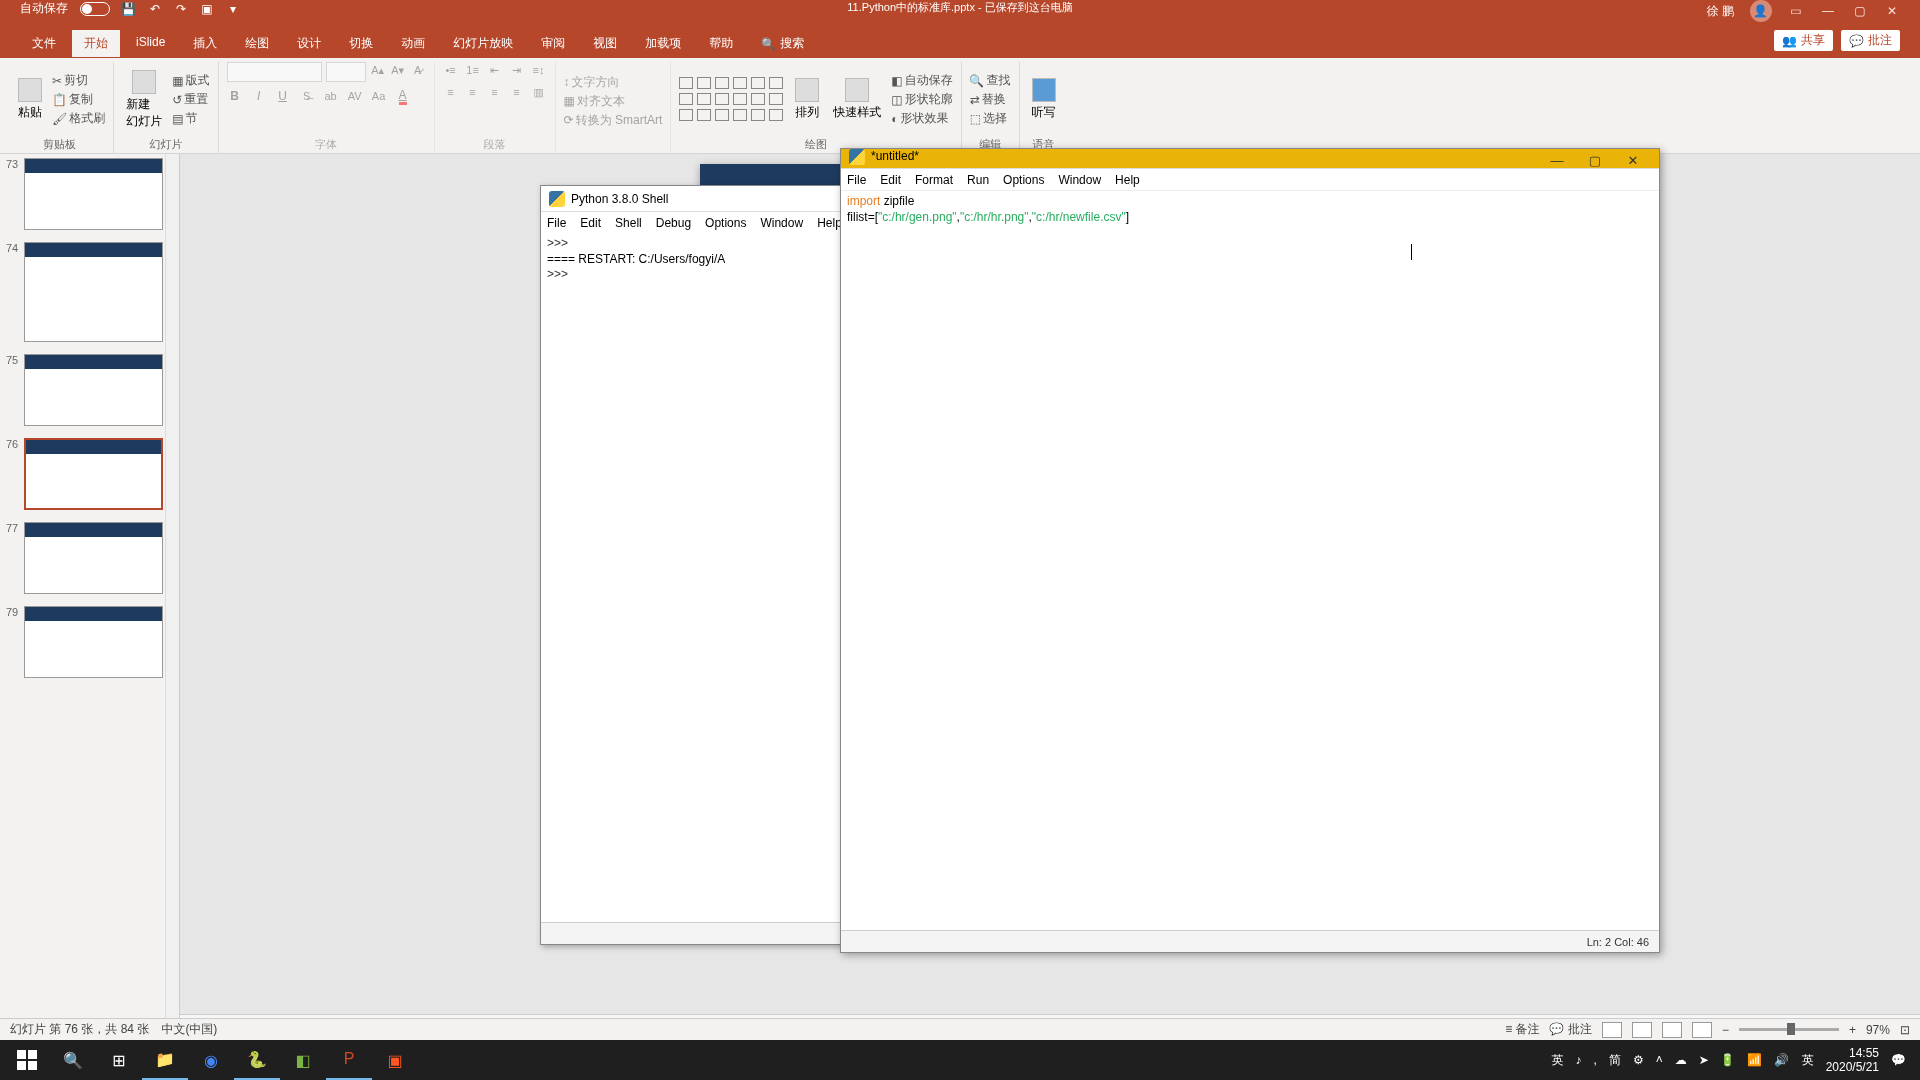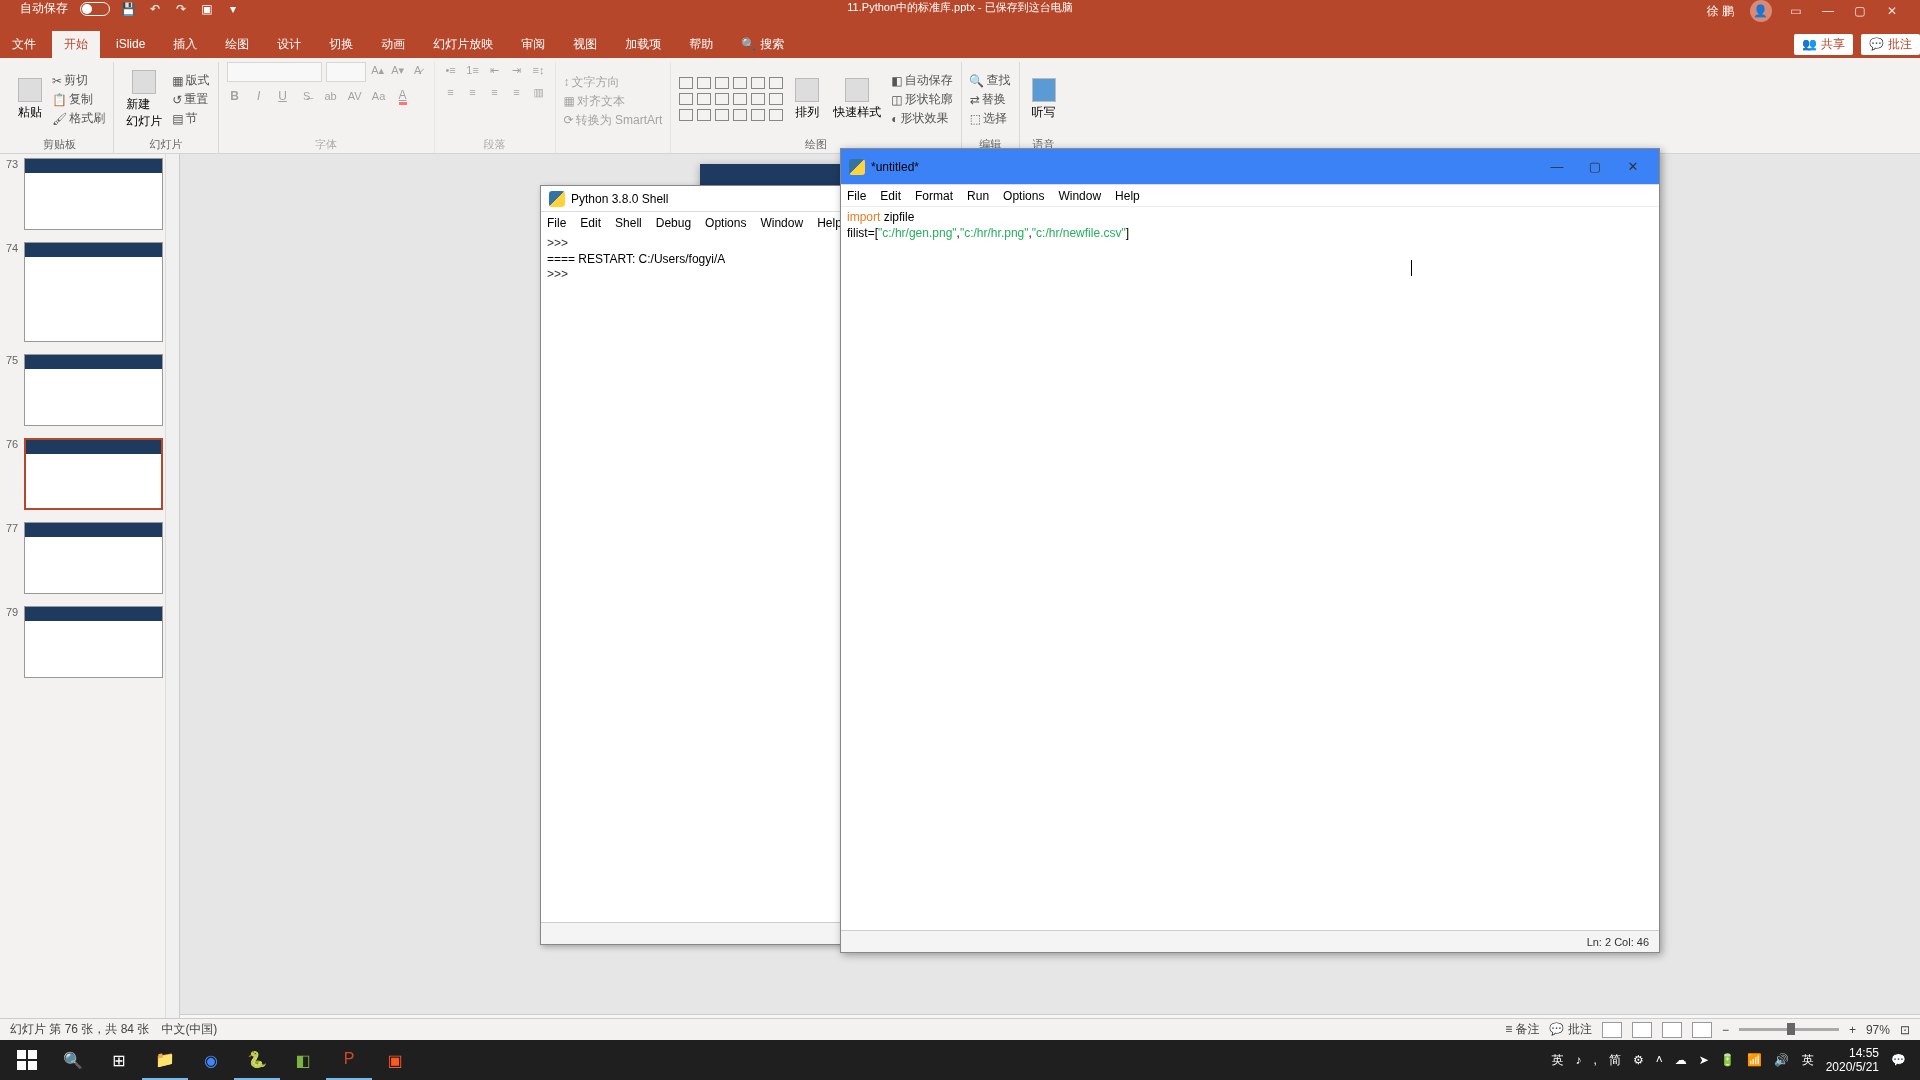--- a/index.html
+++ b/index.html
@@ -10,21 +10,21 @@
 .pp-titlebar .left{display:flex;align-items:center;gap:12px}
 .pp-titlebar .toggle{width:30px;height:14px;border:1px solid #fff;border-radius:8px;position:relative}
 .pp-titlebar .toggle::after{content:"";width:10px;height:10px;border-radius:50%;background:#fff;position:absolute;left:1px;top:1px}
 .pp-titlebar .icon{width:14px;height:14px;display:inline-flex;align-items:center;justify-content:center}
 .pp-titlebar .center{position:absolute;left:50%;transform:translateX(-50%);font-size:11px}
 .pp-titlebar .right{margin-left:auto;display:flex;align-items:center;gap:16px}
 .pp-titlebar .avatar{width:22px;height:22px;border-radius:50%;background:#d98a75;display:flex;align-items:center;justify-content:center}
 .pp-titlebar .winbtn{width:16px;text-align:center;opacity:.85}
 
 
-.pp-tabs{height:28px;background:#b7472a;display:flex;align-items:center;padding:0 0;gap:4px;color:#fff}
+.pp-tabs{height:28px;background:#b7472a;display:flex;align-items:flex-start;padding:0 20px;gap:4px;color:#fff}
 .pp-tabs .tab{padding:5px 12px;cursor:pointer}
 .pp-tabs .tab.active{background:#f3f2f1;color:#b7472a}
 .pp-tabs .search{margin-left:4px;display:flex;align-items:center;gap:4px;padding:5px 8px}
 .pp-tabs .sharebox{margin-left:auto;display:flex;gap:8px}
 .pp-tabs .sharebtn{background:#fff;color:#b7472a;padding:2px 8px;border-radius:2px;display:flex;align-items:center;gap:4px;font-size:12px}
 
 
 .pp-ribbon{height:96px;background:#f3f2f1;border-bottom:1px solid #d4d4d4;display:flex;padding:4px 6px 0;gap:0}
 .pp-ribbon .group{border-right:1px solid #d9d9d9;padding:0 8px;display:flex;flex-direction:column;align-items:center;justify-content:space-between;height:92px}
 .pp-ribbon .group-content{display:flex;gap:6px;align-items:center;flex:1}
@@ -75,21 +75,21 @@
 .pyshell{position:absolute;left:540px;top:185px;width:820px;height:760px;background:#fff;border:1px solid #888;box-shadow:2px 2px 6px rgba(0,0,0,.3);z-index:5}
 .pyshell .titlebar{height:26px;background:#fff;border-bottom:1px solid #ddd;display:flex;align-items:center;padding:0 8px;gap:6px}
 .pyshell .titlebar .pyico{width:16px;height:16px;background:linear-gradient(135deg,#3673a5 50%,#ffd43b 50%);border-radius:3px}
 .pyshell .menubar{height:22px;display:flex;padding:0 6px;gap:14px;font-size:12px;align-items:center}
 .pyshell .content{padding:2px 6px;font-family:"Courier New",monospace;font-size:14px;line-height:1.3}
 .pyshell .content .prompt{color:#333}
 .pyshell .statusbar{position:absolute;bottom:0;right:0;left:0;height:22px;border-top:1px solid #ccc;background:#f4f4f4;display:flex;justify-content:flex-end;align-items:center;padding:0 10px;font-size:11px;color:#333}
 
 
 .pyedit{position:absolute;left:840px;top:148px;width:820px;height:805px;background:#fff;border:1px solid #888;box-shadow:2px 2px 8px rgba(0,0,0,.35);z-index:10}
-.pyedit .titlebar{height:36px;background:#3b82f6;border-bottom:1px solid #ddd;display:flex;align-items:center;padding:0 8px;gap:6px}
+.pyedit .titlebar{height:20px;background:#eab308;border-bottom:1px solid #ddd;display:flex;align-items:flex-start;padding:0 8px;gap:6px}
 .pyedit .titlebar .pyico{width:16px;height:16px;background:linear-gradient(135deg,#3673a5 50%,#ffd43b 50%);border-radius:3px}
 .pyedit .titlebar .wbtns{margin-left:auto;display:flex;gap:2px}
 .pyedit .titlebar .wbtn{width:36px;height:22px;display:flex;align-items:center;justify-content:center;font-size:13px;color:#333}
 .pyedit .menubar{height:22px;display:flex;padding:0 6px;gap:14px;font-size:12px;align-items:center;border-bottom:1px solid #eee}
 .pyedit .content{padding:2px 6px;font-family:"Courier New",monospace;font-size:15px;line-height:1.35;position:relative}
 .pyedit .kw{color:#e67e22}
 .pyedit .str{color:#27ae60}
 .pyedit .cursor{position:absolute;width:1px;height:16px;background:#000}
 .pyedit .statusbar{position:absolute;bottom:0;right:0;left:0;height:22px;border-top:1px solid #ccc;background:#f4f4f4;display:flex;justify-content:flex-end;align-items:center;padding:0 10px;font-size:11px;color:#333}
 

